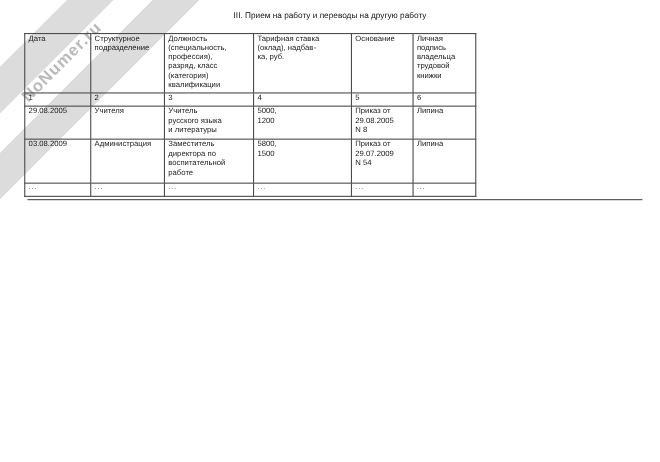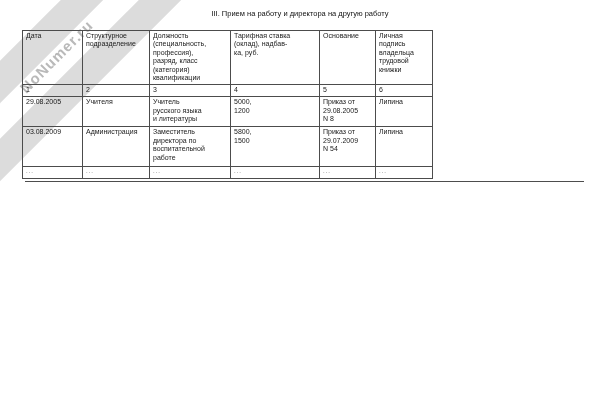--- a/index.html
+++ b/index.html
@@ -74,21 +74,21 @@
 </style>
 </head>
 <body>
 
 <div class="page">
 
   <div class="wm-band b1"></div>
   <div class="wm-band b2"></div>
   <div class="wm-text">NoNumer.ru</div>
 
-  <div class="doc-title">III. Прием на работу и директора на другую работу</div>
+  <div class="doc-title">III. Прием на работу и переводы на другую работу</div>
 
   <table class="reg">
     <colgroup>
       <col class="c1">
         <col class="c2">
         <col class="c3">
         <col class="c4">
         <col class="c5">
         <col class="c6">
     </colgroup>

